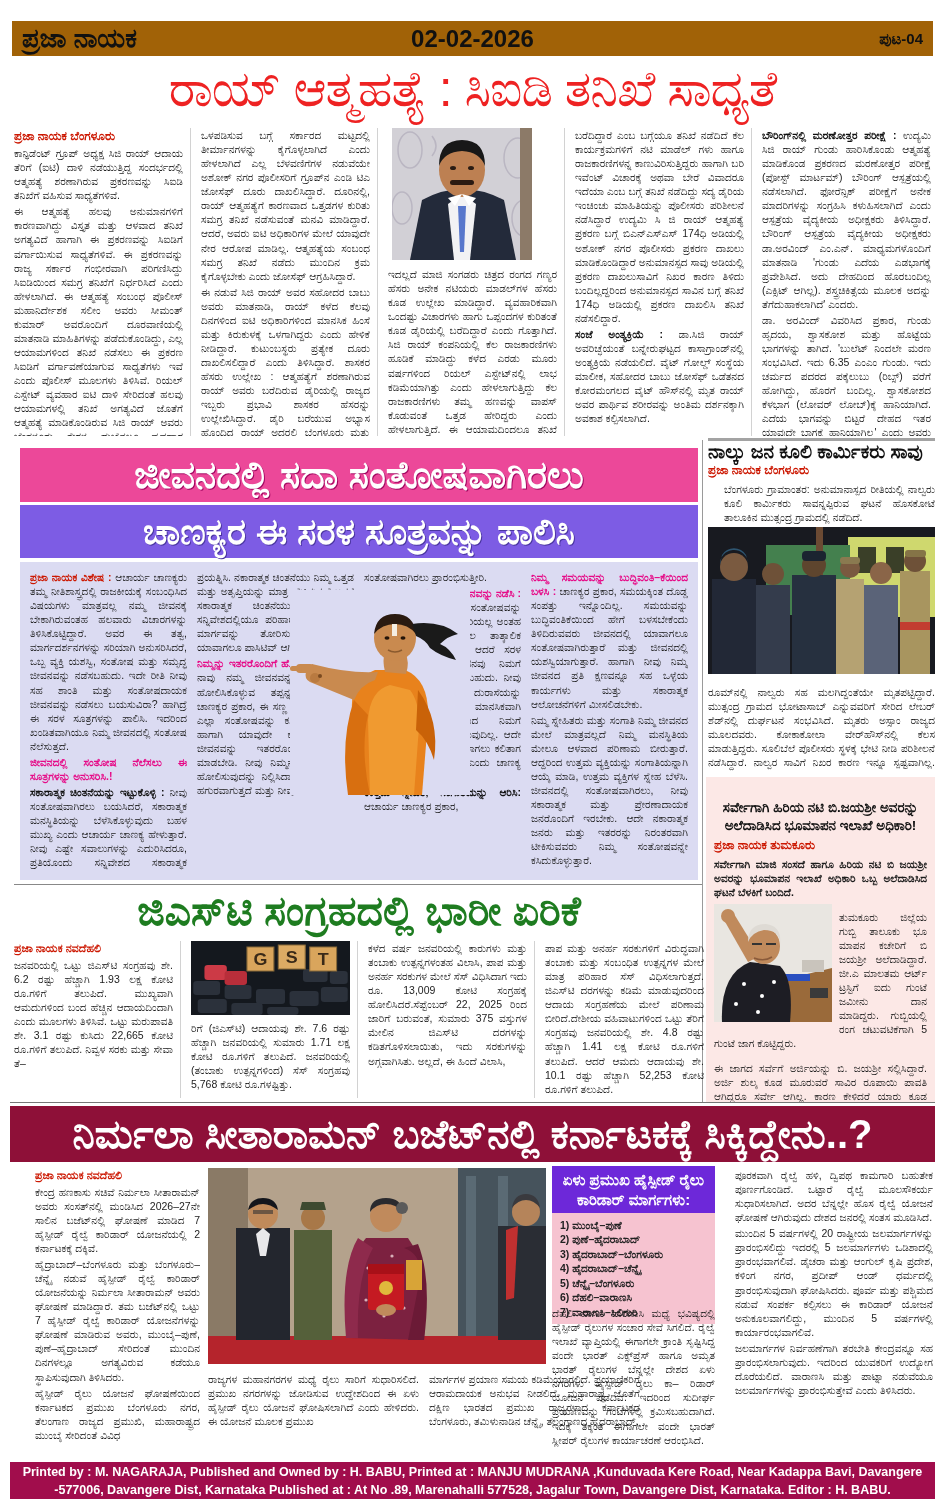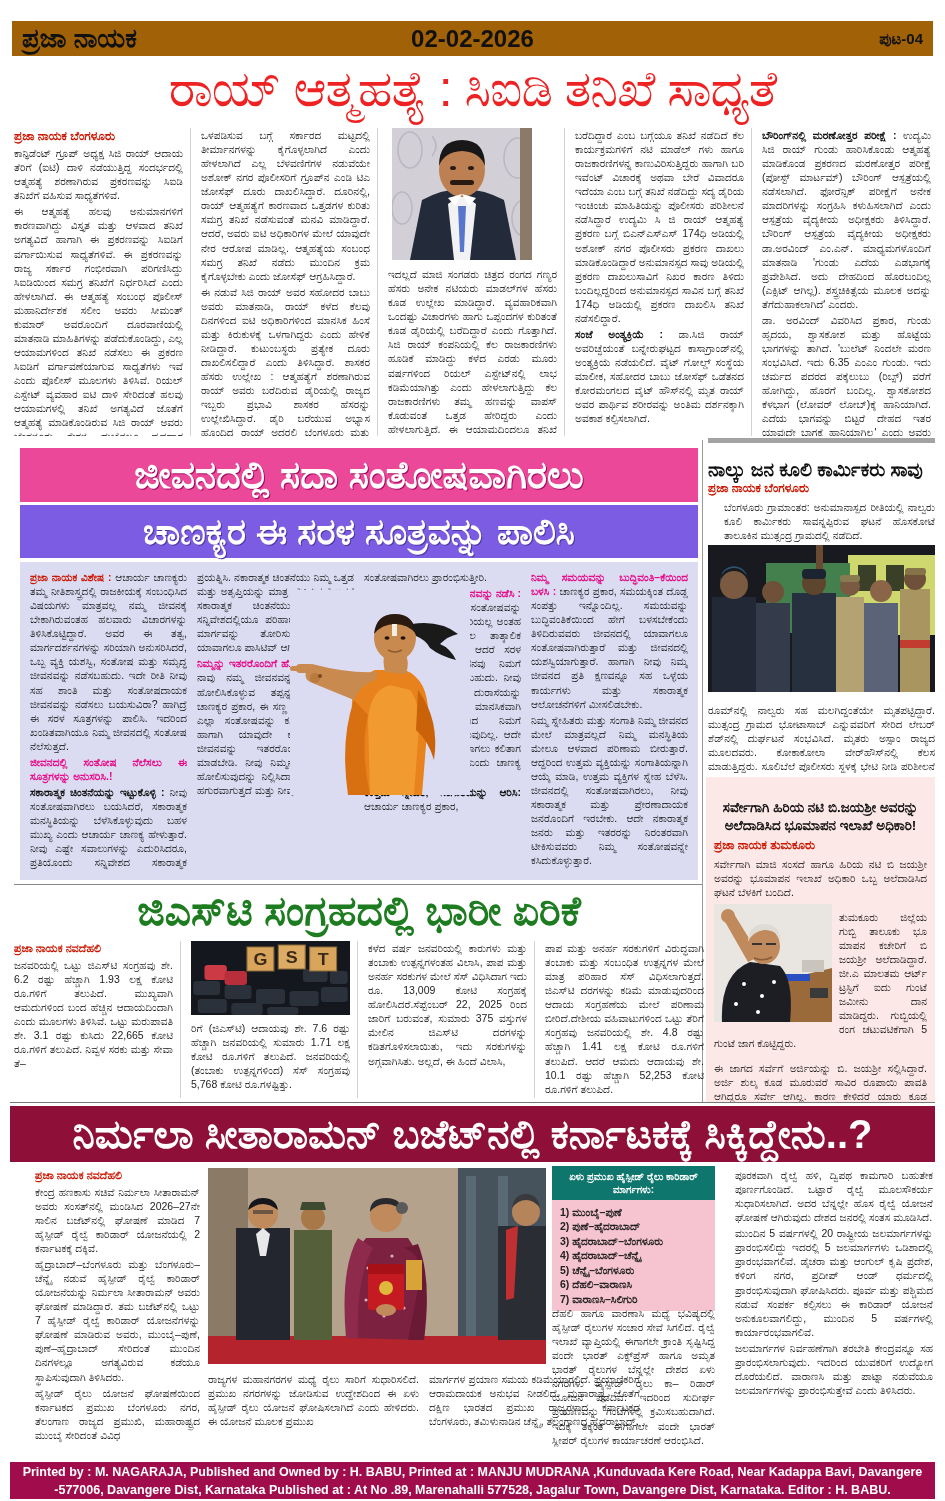--- a/index.html
+++ b/index.html
@@ -31,21 +31,21 @@
         text-shadow:1px 1px 0 #a00560;}
   .ban2{position:absolute;left:20px;top:505px;width:678px;height:53px;background:#7d5ce4;
         color:#fff;font-weight:bold;font-size:36px;text-align:center;line-height:53px;white-space:nowrap;
         text-shadow:1px 1px 0 #4a35a0;}
   
   #happy{position:absolute;left:20px;top:562px;width:678px;height:318px;background:#dbdbf2;
         padding:8px 10px;box-sizing:border-box;}
   #chanakyaArt{position:absolute;left:290px;top:590px;width:180px;height:205px;z-index:3;}
   
   #vline{position:absolute;left:702px;top:440px;width:1px;height:662px;background:#9a9a9a;}
-  #workers{position:absolute;left:708px;top:438px;width:227px;height:335px;border-top:5px solid #a3a3a3;padding-top:16px;box-sizing:border-box;overflow:hidden;}
+  #workers{position:absolute;left:708px;top:438px;width:227px;height:335px;border-top:3px solid #a3a3a3;padding-top:0;box-sizing:border-box;overflow:hidden;}
   #workers h2{margin:0;font-size:19px;line-height:1.15;color:#111;}
   #workers .col1{text-align:justify;font-size:10.5px;line-height:1.34;}
   #survey{position:absolute;left:706px;top:777px;width:229px;height:326px;background:#fce8e6;
         padding:22px 8px;box-sizing:border-box;overflow:hidden;}
   #survey h2{margin:0 0 4px 0;font-size:13.5px;line-height:1.3;text-align:center;color:#111;}
   #survey .txt{text-align:justify;font-size:10.5px;line-height:1.34;}
   .surphoto{float:left;width:118px;height:118px;margin:2px 7px 2px 0;}
   
   #gstrule{position:absolute;left:14px;top:884px;width:688px;height:1px;background:#888;}
   #gst{position:absolute;left:14px;top:888px;width:690px;height:212px;overflow:hidden;}
@@ -53,21 +53,21 @@
   .gstphoto{width:100%;height:74px;margin-bottom:3px;}
   
   #rule2{position:absolute;left:10px;top:1102px;width:925px;height:1px;background:#777;}
   .ban3{position:absolute;left:10px;top:1106px;width:925px;height:56px;background:#8e1038;
         color:#fff;font-weight:bold;font-size:40px;text-align:center;line-height:56px;white-space:nowrap;}
   #bcol1{position:absolute;left:35px;top:1168px;width:165px;height:290px;overflow:hidden;
         text-align:justify;font-size:10.5px;line-height:1.34;}
   #bphoto{position:absolute;left:208px;top:1168px;width:338px;height:196px;}
   #bcaption{position:absolute;left:208px;top:1372px;width:432px;height:86px;overflow:hidden;}
   #greenbox{position:absolute;left:552px;top:1166px;width:163px;}
-  #greenbox .gtitle{background:#0f766e;color:#fff;font-weight:bold;font-size:10px;
+  #greenbox .gtitle{background:#6d28d9;color:#fff;font-weight:bold;font-size:15px;
         text-align:center;padding:4px 6px;line-height:1.3;}
   #greenbox .glist{background:#f6c3d0;padding:5px 8px;font-size:10.5px;font-weight:bold;line-height:1.38;color:#222;}
   #bmid{position:absolute;left:552px;top:1306px;width:163px;height:152px;overflow:hidden;
         text-align:justify;font-size:10.5px;line-height:1.34;}
   #bright{position:absolute;left:735px;top:1168px;width:198px;height:290px;overflow:hidden;
         text-align:justify;font-size:10.5px;line-height:1.34;}
   #bcol1 p,#bmid p,#bright p,#bcaption p{margin:0 0 2px 0;}
   
   #footer{position:absolute;left:10px;top:1462px;width:925px;height:37px;background:#a10d4c;
         color:#fff;font-weight:bold;font-size:12.5px;text-align:center;line-height:1.4;padding-top:2px;box-sizing:border-box;}
@@ -208,21 +208,21 @@
         <rect x="197" y="23" width="21" height="7" rx="3" fill="#857447"></rect>
       <rect x="192" y="95" width="30" height="8" fill="#c23c30"></rect>
     </svg>
     <p class="col1">ರೂಮ್‌ನಲ್ಲಿ ನಾಲ್ವರು ಸಹ ಮಲಗಿದ್ದಂತೆಯೇ ಮೃತಪಟ್ಟಿದ್ದಾರೆ. ಮುತ್ಸಂದ್ರ ಗ್ರಾಮದ ಭೋಟಾಸಾಬ್ ಎನ್ನುವವರಿಗೆ ಸೇರಿದ ಲೇಬರ್ ಶೆಡ್‌ನಲ್ಲಿ ದುರ್ಘಟನೆ ಸಂಭವಿಸಿದೆ. ಮೃತರು ಅಸ್ಸಾಂ ರಾಜ್ಯದ ಮೂಲದವರು. ಕೋಕಾಕೋಲಾ ವೇರ್‌ಹೌಸ್‌ನಲ್ಲಿ ಕೆಲಸ ಮಾಡುತ್ತಿದ್ದರು. ಸೂಲಿಬೆಲೆ ಪೊಲೀಸರು ಸ್ಥಳಕ್ಕೆ ಭೇಟಿ ನೀಡಿ ಪರಿಶೀಲನೆ ನಡೆಸಿದ್ದಾರೆ. ನಾಲ್ವರ ಸಾವಿಗೆ ನಿಖರ ಕಾರಣ ಇನ್ನೂ ಸ್ಪಷ್ಟವಾಗಿಲ್ಲ. ಸೂಲಿಬೆಲೆ ಪೊಲೀಸರು ಪ್ರಕರಣ ದಾಖಲಿಸಿಕೊಂಡು ತನಿಖೆ ಮುಂದುವರಿಸಿದ್ದಾರೆ.</p>
   </div>
 
   <div id="survey">
     <h2>ಸರ್ವೇಗಾಗಿ ಹಿರಿಯ ನಟಿ ಬಿ.ಜಯಶ್ರೀ ಅವರನ್ನು ಅಲೆದಾಡಿಸಿದ ಭೂಮಾಪನ ಇಲಾಖೆ ಅಧಿಕಾರಿ!</h2>
     <p class="byline">ಪ್ರಜಾ ನಾಯಕ ತುಮಕೂರು</p>
     <div class="txt">
-      <p style="margin:0 0 3px 0;">ಸರ್ವೇಗಾಗಿ ಮಾಜಿ ಸಂಸದೆ ಹಾಗೂ ಹಿರಿಯ ನಟಿ ಬಿ ಜಯಶ್ರೀ ಅವರನ್ನು ಭೂಮಾಪನ ಇಲಾಖೆ ಅಧಿಕಾರಿ ಒಬ್ಬ ಅಲೆದಾಡಿಸಿದ ಘಟನೆ ಬೆಳಕಿಗೆ ಬಂದಿದೆ.</p>
+      <p style="margin:0 0 3px 0;font-weight:bold;">ಸರ್ವೇಗಾಗಿ ಮಾಜಿ ಸಂಸದೆ ಹಾಗೂ ಹಿರಿಯ ನಟಿ ಬಿ ಜಯಶ್ರೀ ಅವರನ್ನು ಭೂಮಾಪನ ಇಲಾಖೆ ಅಧಿಕಾರಿ ಒಬ್ಬ ಅಲೆದಾಡಿಸಿದ ಘಟನೆ ಬೆಳಕಿಗೆ ಬಂದಿದೆ.</p>
       <svg class="surphoto" viewBox="0 0 118 118">
         <rect width="118" height="118" fill="#e9e6e1"></rect>
         <path d="M60,78 L118,64 L118,118 L52,118 Z" fill="#9a6a3a"></path>
         <rect x="66" y="70" width="30" height="7" fill="#2a4fc0"></rect>
         <rect x="88" y="56" width="22" height="12" fill="#c9c4bc"></rect>
         <rect x="96" y="84" width="18" height="10" fill="#3a3a3a"></rect>
         <path d="M8,118 Q6,70 36,58 L66,62 Q80,76 76,118 Z" fill="#1d1d24"></path>
         <circle cx="30" cy="80" r="2" fill="#fff"></circle>
           <circle cx="48" cy="92" r="2" fill="#fff"></circle>
           <circle cx="60" cy="78" r="2" fill="#fff"></circle>

